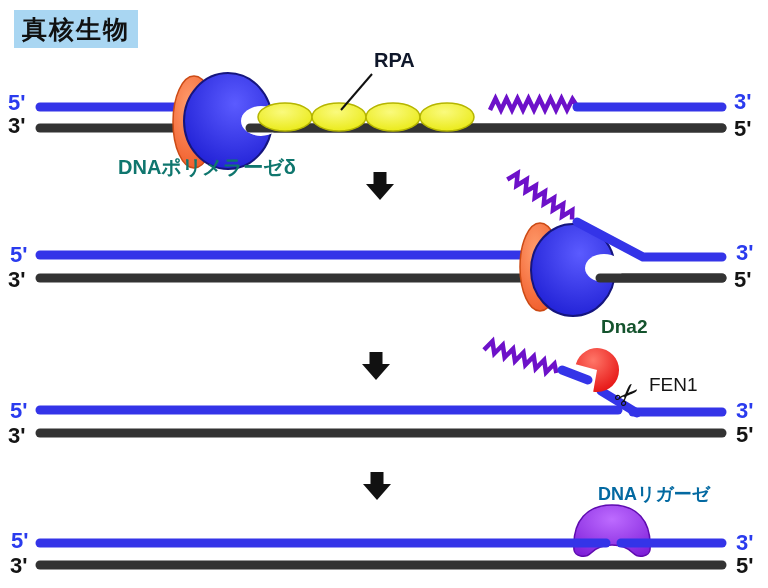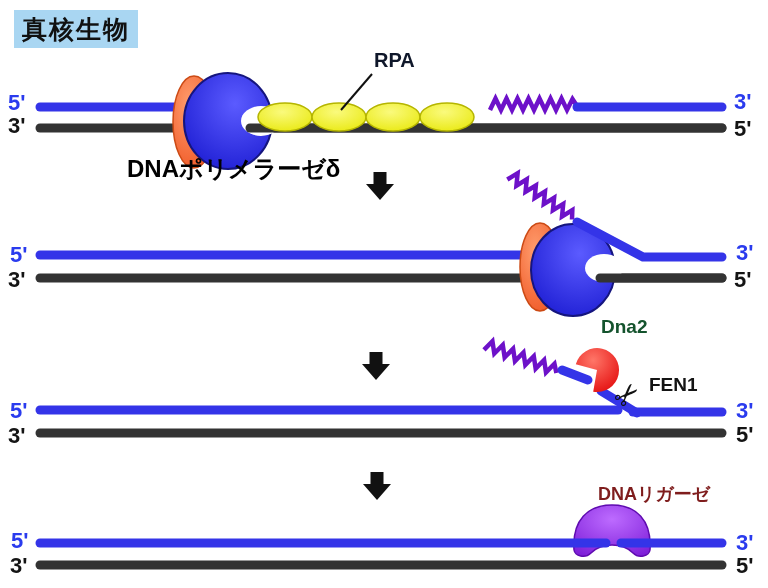--- a/index.html
+++ b/index.html
@@ -11,25 +11,25 @@
   .lbl{position:absolute;white-space:nowrap;line-height:1.1;}
   .title-box{
     position:absolute;left:14px;top:10px;width:124px;height:38px;
     background:#a9d6f2;color:#111;font-size:25px;font-weight:bold;
     display:flex;align-items:center;justify-content:center;letter-spacing:2px;
   }
   .end{font-size:22px;font-weight:bold;}
   .c-blue{color:#2a3bee;}
   .c-black{color:#141414;}
   .rpa-lbl{left:374px;top:49px;color:#0f172a;font-size:20px;font-weight:bold;}
-  .pol-lbl{left:127px;top:156px;color:#000000;font-size:24px;font-weight:bold;}
+  .pol-lbl{left:118px;top:156px;color:#0f766e;font-size:20px;font-weight:bold;}
   .dna2-lbl{left:601px;top:317px;color:#14532d;font-size:19px;font-weight:bold;}
   .endo-lbl{left:620px;top:342px;color:#e51212;font-size:15px;font-weight:600;}
-  .fen1-lbl{left:649px;top:375px;color:#141414;font-size:19px;font-weight:700;}
-  .lig-lbl{left:598px;top:485px;color:#7f1d1d;font-size:18px;font-weight:600;}
+  .fen1-lbl{left:649px;top:375px;color:#141414;font-size:19px;font-weight:400;}
+  .lig-lbl{left:598px;top:485px;color:#0369a1;font-size:18px;font-weight:600;}
 </style>
 </head>
 <body>
 
 <div class="stage">
 
   <svg width="768" height="588" viewBox="0 0 768 588">
     <defs>
       <radialGradient id="gClamp" cx="38%" cy="32%" r="75%">
         <stop offset="0" stop-color="#ff9d6e"></stop>

